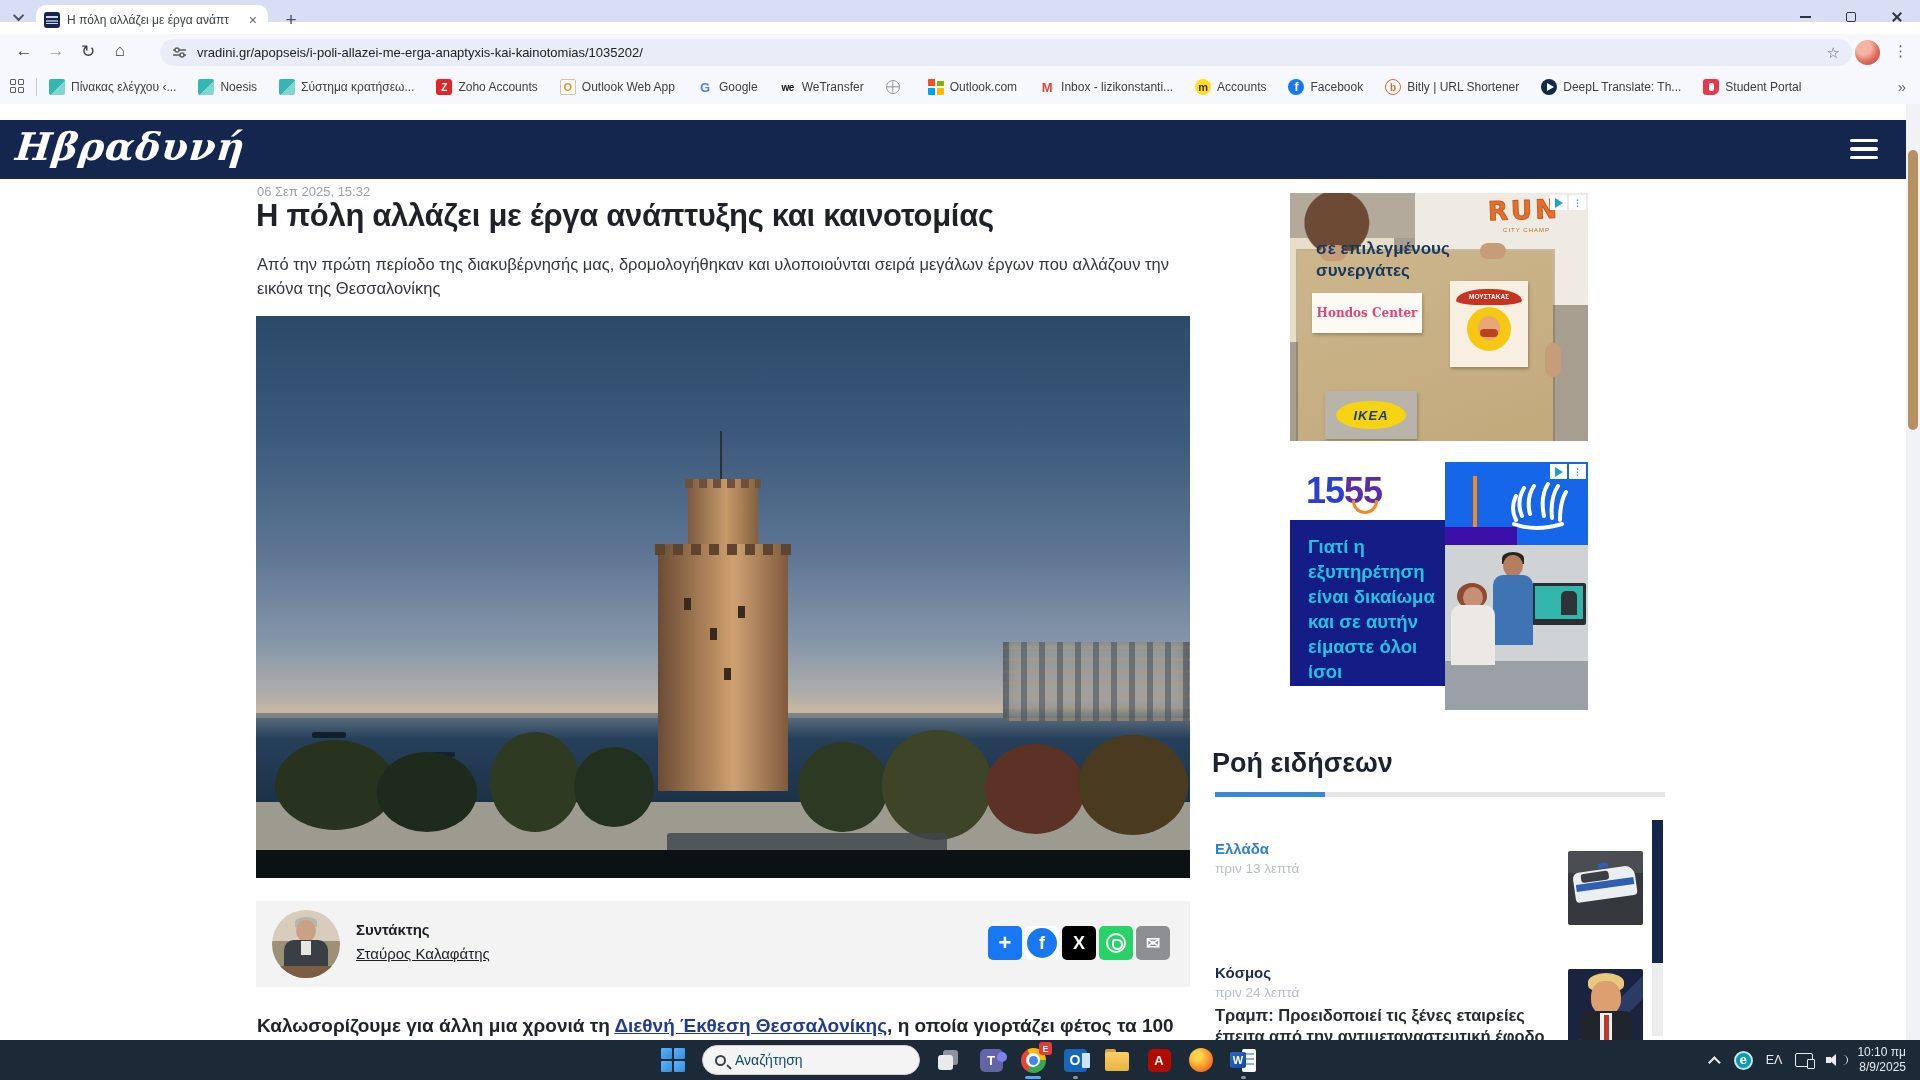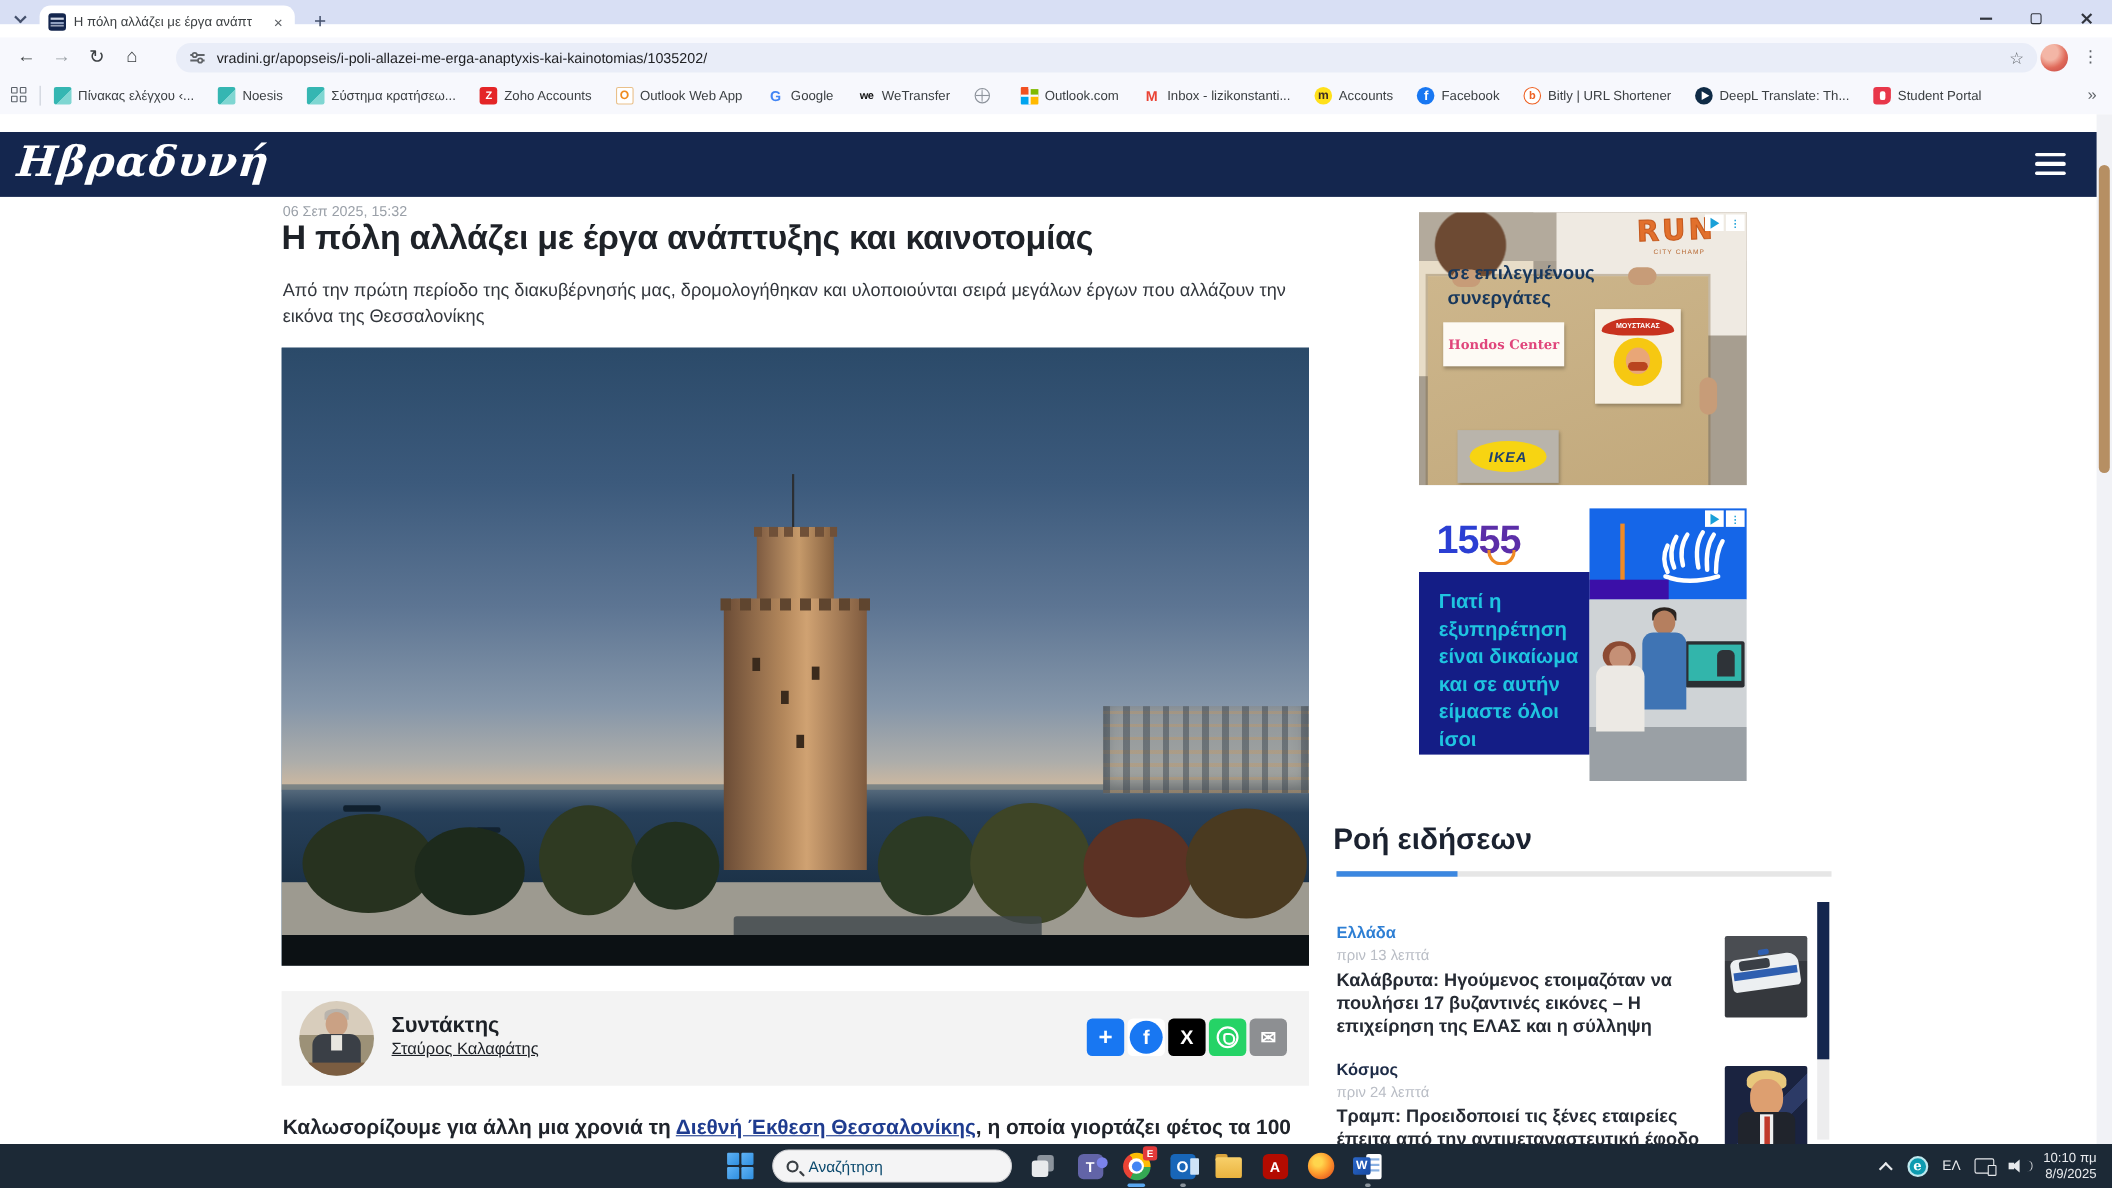--- a/index.html
+++ b/index.html
@@ -96,21 +96,21 @@
   .quay { position:absolute; left:44%; bottom:4%; width:30%; height:4%; background:#3e464b; opacity:.8; border-radius:3px; }
 
   
   .author { position:absolute; left:256px; top:901px; width:934px; height:86px; background:#f3f3f3; }
   .ava { position:absolute; left:16px; top:9px; width:68px; height:68px; border-radius:50%; overflow:hidden; background:linear-gradient(180deg,#d8cdbc 0 45%, #9c9177 45%); }
   .ava-head { position:absolute; left:24px; top:10px; width:20px; height:22px; border-radius:50%; background:#caa184; }
   .ava-hair { position:absolute; left:23px; top:7px; width:22px; height:10px; border-radius:50% 50% 0 0; background:#b9b4ad; }
   .ava-suit { position:absolute; left:12px; top:30px; width:44px; height:28px; border-radius:10px 10px 0 0; background:#3a3f46; }
   .ava-shirt { position:absolute; left:29px; top:31px; width:10px; height:14px; background:#e8e6e0; }
   .ava-desk { position:absolute; left:0; bottom:0; width:100%; height:12px; background:#7b5d41; }
-  .auth-role { position:absolute; left:100px; top:20px; font-size:20px; font-weight:bold; color:#1c2026;text-align:right; }
+  .auth-role { position:absolute; left:100px; top:20px; font-size:15px; font-weight:bold; color:#1c2026;text-align:right; }
   .auth-name { position:absolute; left:100px; top:44px; font-size:15px; color:#1c2026; text-decoration:underline; }
   .shares { position:absolute; right:20px; top:25px; display:flex; gap:3px; }
   .sh { width:34px; height:34px; border-radius:5px; display:flex; align-items:center; justify-content:center; color:#fff; font-weight:bold; font-size:18px; }
   .sh-plus { background:#1877f2; font-size:22px; }
   .sh-fb { background:#fff; }
   .sh-fb b { width:30px; height:30px; border-radius:50%; background:#1877f2; color:#fff; display:flex; align-items:center; justify-content:center; font-size:18px; }
   .sh-x { background:#000; }
   .sh-wa { background:#25d366; position:relative; }
   .sh-wa i { width:20px; height:20px; border:2.5px solid #fff; border-radius:50%; position:relative; }
   .sh-wa i::after { content:""; position:absolute; left:4px; top:4px; width:7px; height:7px; border:2px solid #fff; border-radius:3px 50% 50% 50%; }
@@ -502,21 +502,20 @@
 </div>
 
 <div class="feed-head">Ροή ειδήσεων</div>
 <div class="feed-bar">
     <i></i>
   </div>
 
 <div class="card card1">
   <div class="cat cat-blue">Ελλάδα</div>
   <div class="ago">πριν 13 λεπτά</div>
-  <div class="headline">Καλάβρυτα: Ηγούμενος ετοιμαζόταν να πουλήσει 17 βυζαντινές εικόνες – Η επιχείρηση της ΕΛΑΣ και η σύλληψη</div>
   <div class="th th-police">
     <div class="pc-light"></div>
       <div class="pc-body"></div>
   </div>
 </div>
 
 <div class="card card2">
   <div class="cat cat-dark">Κόσμος</div>
   <div class="ago">πριν 24 λεπτά</div>
   <div class="headline">Τραμπ: Προειδοποιεί τις ξένες εταιρείες έπειτα από την αντιμεταναστευτική έφοδο</div>

